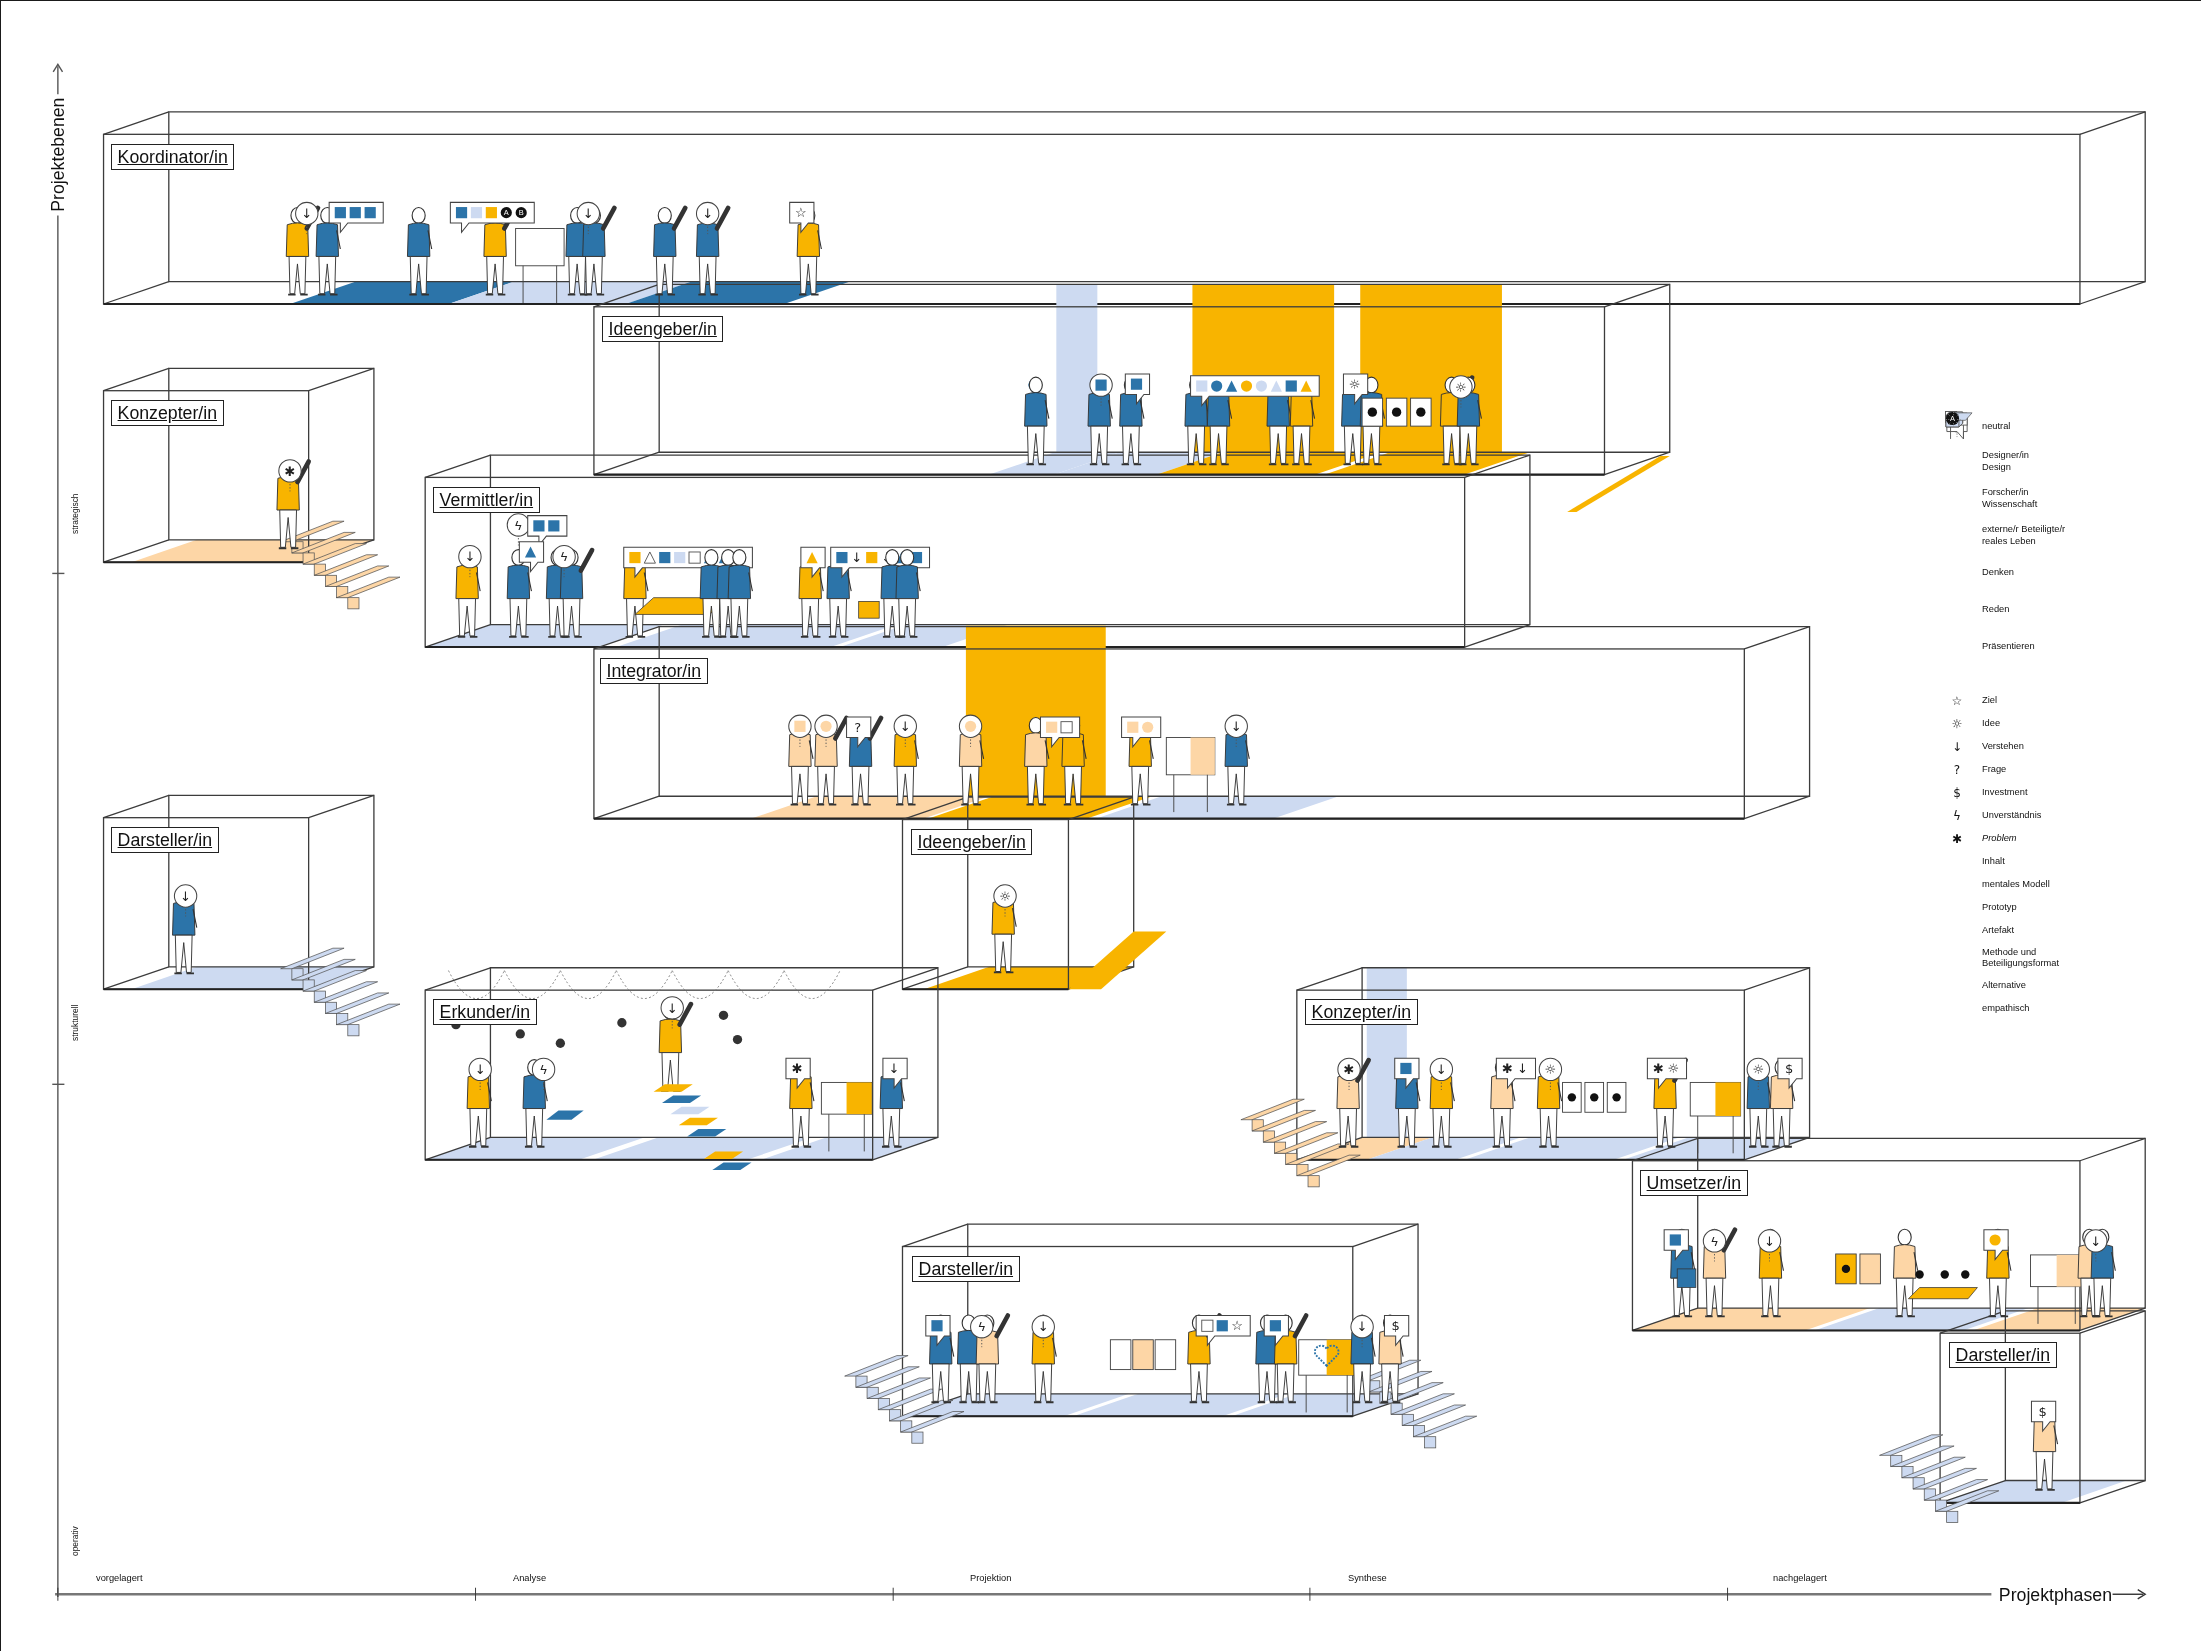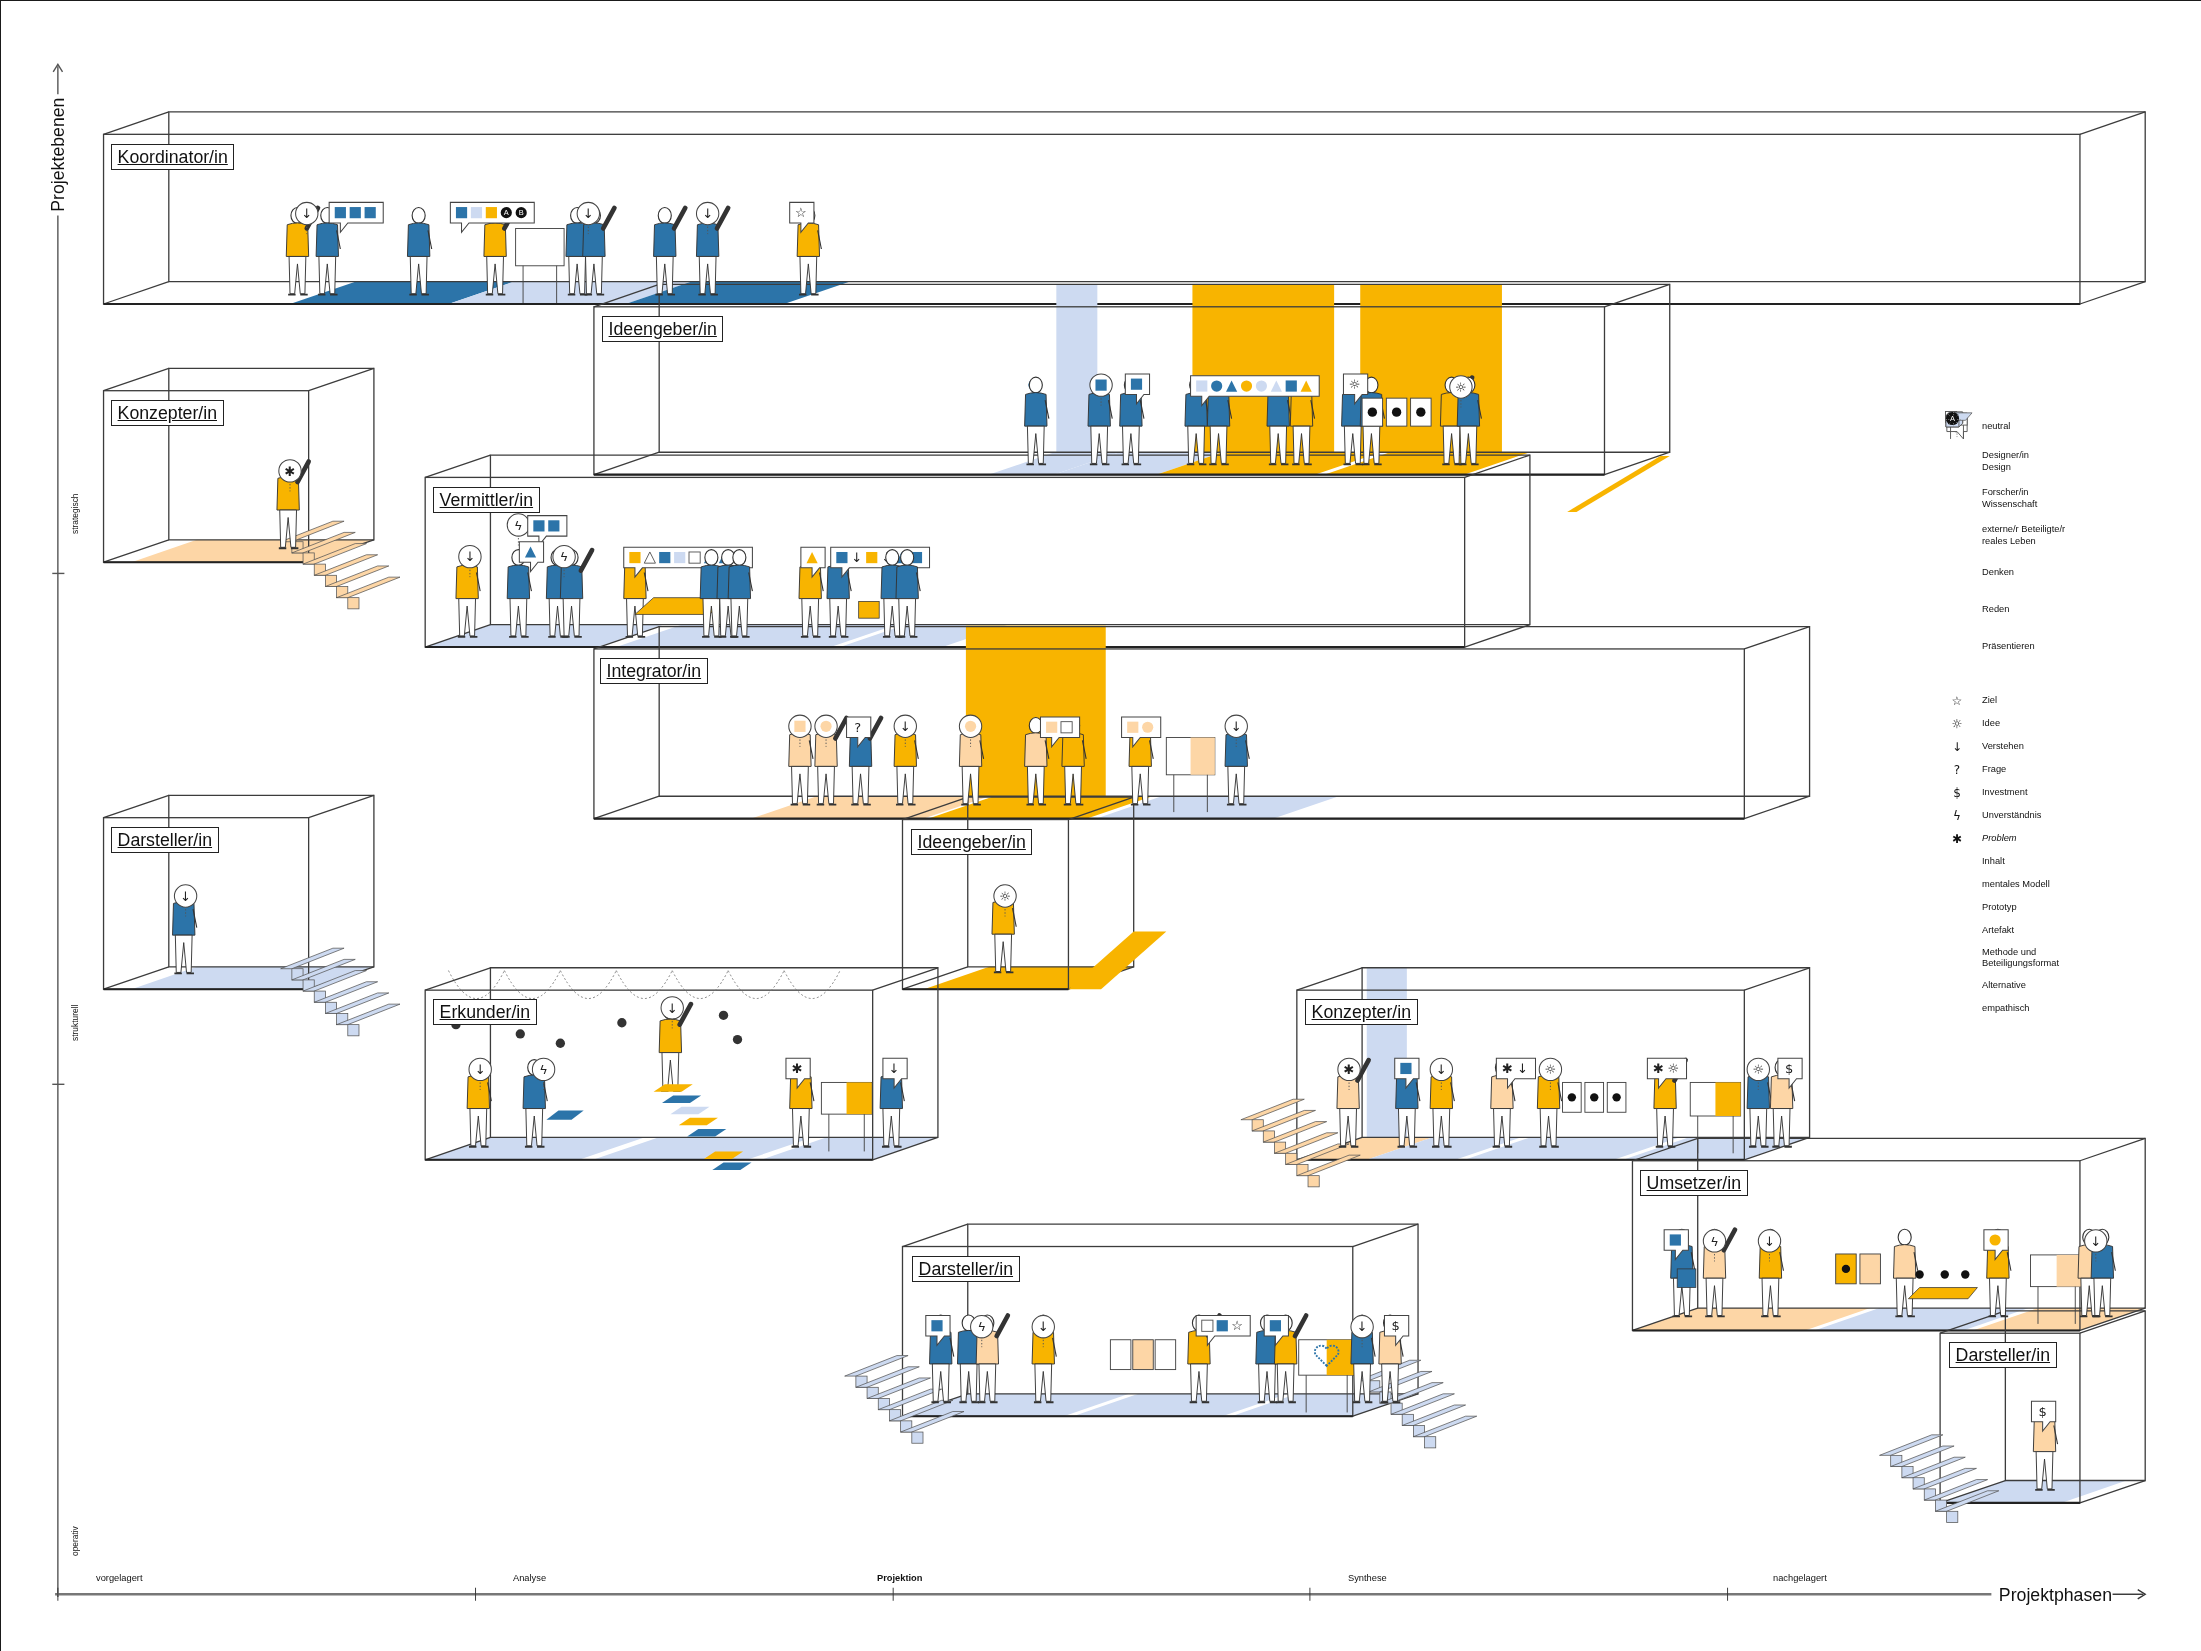--- a/index.html
+++ b/index.html
@@ -1170,21 +1170,21 @@
         </g>
       </g>
   </svg>
 
   <div class="level-label" style="left:69px; top:533px;">strategisch</div>
   <div class="level-label" style="left:69px; top:1040px;">strukturell</div>
   <div class="level-label" style="left:69px; top:1555px;">operativ</div>
 
   <div class="phase-label" style="left:95px;">vorgelagert</div>
   <div class="phase-label" style="left:512px;">Analyse</div>
-  <div class="phase-label" style="left:876px;font-weight:bold;">Projektion</div>
+  <div class="phase-label" style="left:969px;">Projektion</div>
   <div class="phase-label" style="left:1347px;">Synthese</div>
   <div class="phase-label" style="left:1764px;margin-left:8px;">nachgelagert</div>
 
   <div class="role-label" style="left:110px; top:143px;">Koordinator/in</div>
   <div class="role-label" style="left:110px; top:399px;">Konzepter/in</div>
   <div class="role-label" style="left:601px; top:315px;">Ideengeber/in</div>
   <div class="role-label" style="left:432px; top:486px;">Vermittler/in</div>
   <div class="role-label" style="left:599px; top:657px;">Integrator/in</div>
   <div class="role-label" style="left:110px; top:826px;">Darsteller/in</div>
   <div class="role-label" style="left:910px; top:828px;">Ideengeber/in</div>

